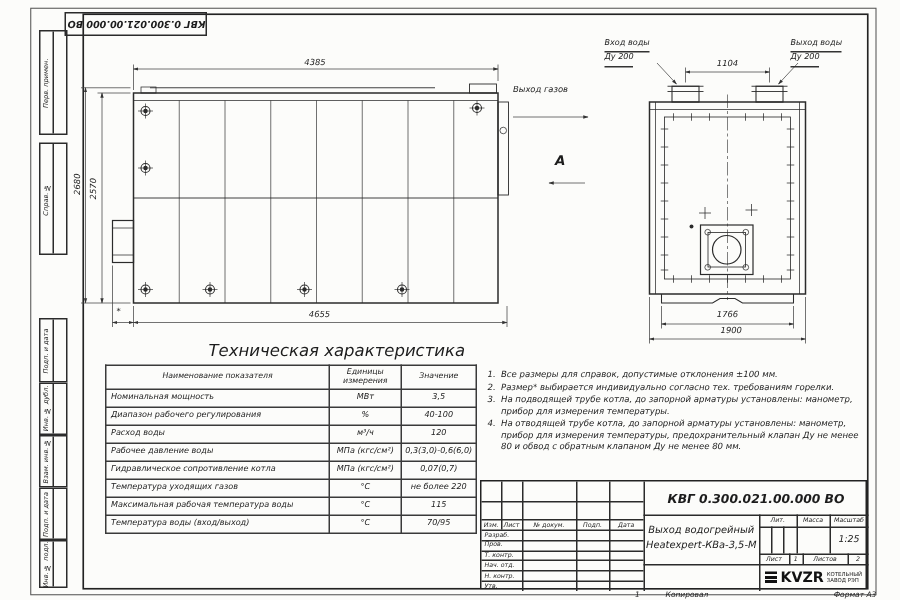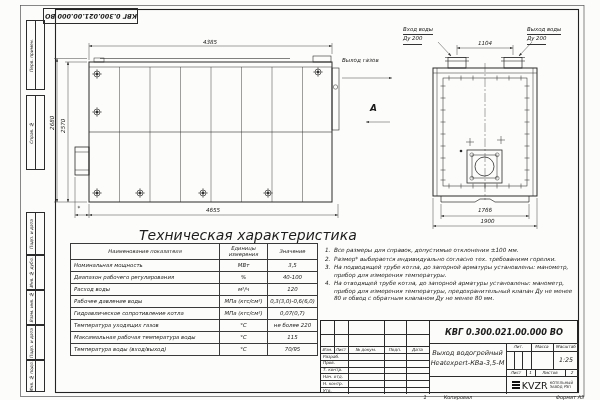--- a/index.html
+++ b/index.html
@@ -14,41 +14,41 @@
   .mstamp{position:absolute;left:26px;width:19px;border:1px solid #2b2b2b;display:flex;background:#fcfcfa}
   .mstamp .lbl{flex:0 0 9px;display:flex;align-items:center;justify-content:center;border-right:1px solid #2b2b2b}
   .mstamp .lbl span{writing-mode:vertical-rl;transform:rotate(180deg);font-size:4.4px;font-style:italic;white-space:nowrap;color:#222}
   
   .docbox{position:absolute;left:43px;top:8px;width:95px;height:16px;border:1px solid #2b2b2b;display:flex;align-items:center;justify-content:center}
   .docbox span{transform:rotate(180deg);font-size:6.4px;font-style:italic;font-weight:bold;white-space:nowrap}
   
   .nzl{position:absolute;font-size:5.4px;font-style:italic;line-height:1.45}
   .nzl span{display:block;border-bottom:0.8px solid #333;padding-bottom:0.5px;width:max-content}
   
-  #tech-title{left:139px;top:228px;width:160px;text-align:center;font-size:14px}
+  #tech-title{left:139px;top:228px;width:160px;text-align:center;font-size:11px}
   #tech-table{position:absolute;left:70px;top:243px;width:248px;border-collapse:collapse}
   #tech-table td,#tech-table th{border:1px solid #3a3a3a;font-style:italic;font-weight:normal;font-size:5.4px;color:#1c1c1c;text-align:center;vertical-align:middle;padding:1px 2px;line-height:1.15}
   #tech-table th{font-size:5.2px;height:16px}
   #tech-table td{height:12px}
   #tech-table td.nm{text-align:left;padding-left:3px}
   
   #notes{position:absolute;left:323px;top:247px;width:254px}
   .note{display:flex;font-size:5.7px;font-style:italic;line-height:1.32;margin-bottom:1px}
   .note .n{flex:0 0 11px;text-align:left;padding-left:2px}
   .note .x{flex:1;white-space:normal}
   
   #tb{position:absolute;left:320px;top:320px;width:258px;height:73px;border:1px solid #222;background:#fcfcfa}
   #tb .vl{position:absolute;width:1px;background:#2b2b2b}
   #tb .hl{position:absolute;height:1px;background:#2b2b2b}
   #tb .c{position:absolute;font-size:4.2px;font-style:italic;text-align:center;white-space:nowrap;line-height:1}
   #tb-num{position:absolute;left:108px;top:6px;width:150px;text-align:center;font-size:8.2px;font-weight:bold;font-style:italic}
   .prod{position:absolute;left:108px;width:77px;text-align:center;font-size:6.6px;font-style:italic}
   #logo{position:absolute;left:186px;top:56px;width:71px;height:16px;display:flex;align-items:center;justify-content:center;gap:2px}
   #logo .blk{width:8px;height:8px;background:repeating-linear-gradient(0deg,#111 0 2px,#fcfcfa 2px 3px)}
-  #logo .kv{font-weight:normal;font-size:9.5px;letter-spacing:0;font-style:normal;color:#111}
+  #logo .kv{font-weight:bold;font-size:9.5px;letter-spacing:0;font-style:normal;color:#111}
   #logo .sub{font-size:3.6px;line-height:1.15;color:#222;font-style:normal}
   .foot{position:absolute;font-size:5px;font-style:italic;text-align:center}
 </style>
 </head>
 <body>
 
 <div id="sheet">
 
   <svg width="600" height="400" viewBox="0 0 600 400">
     <defs>

